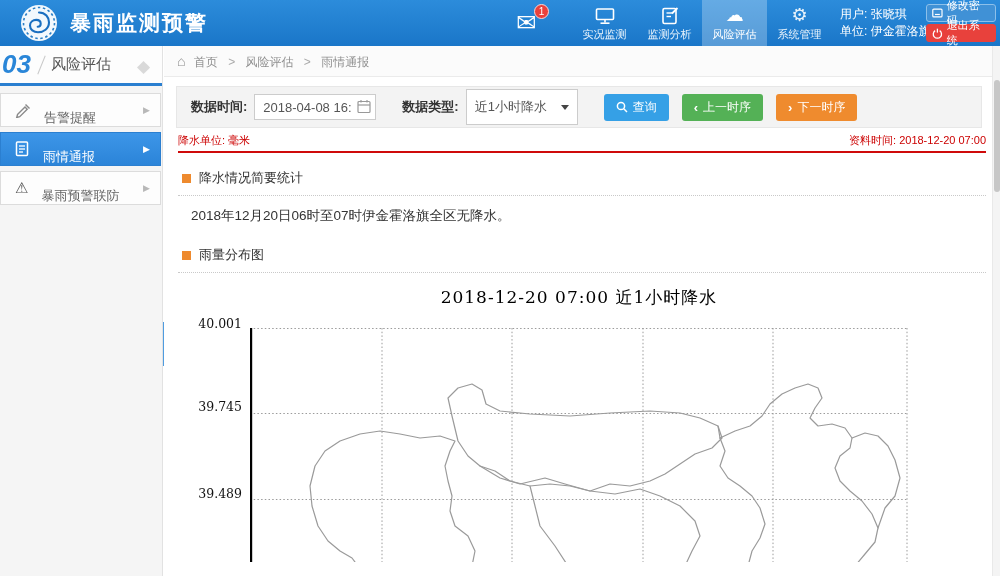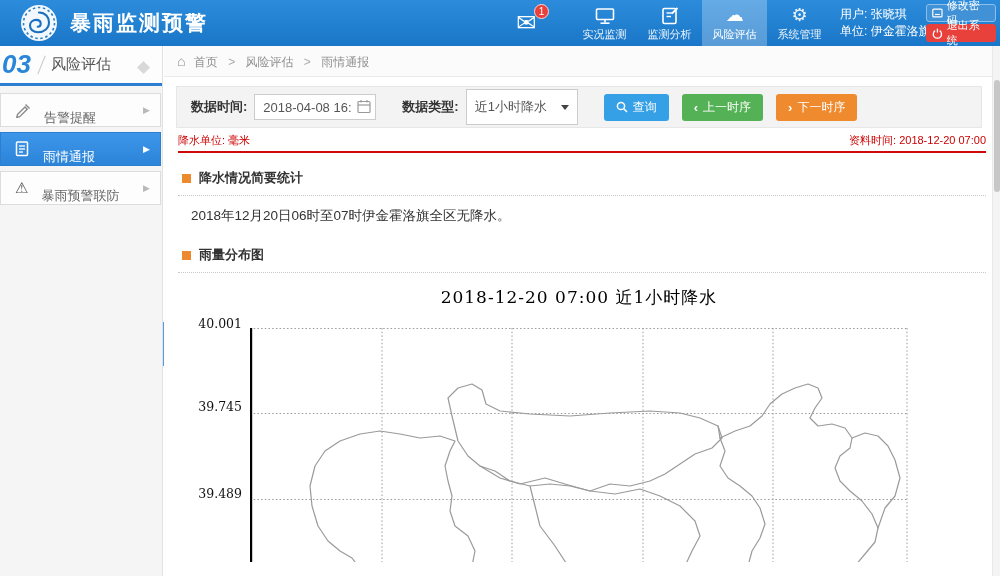--- a/index.html
+++ b/index.html
@@ -77,21 +77,21 @@
   .btn-query { background:#35a0e6; margin-right:13px; }
   .btn-prev { background:#54b156; margin-right:13px; }
   .btn-next { background:#ef8b2e; }
   .btn .arr { font-size:13px; font-weight:bold; }
 
   .report { padding:0 14px; }
   .report-title { margin-top:24px; text-align:center; color:#e60000; font-size:24px; }
   .meta-row { display:flex; justify-content:space-between; margin-top:5px; padding-bottom:3px;
     border-bottom:2px solid #cf0a0a; font-size:11px; color:#cc0000; }
   .section-hd { margin-top:9px; padding:7px 0 8px 4px; border-bottom:1px dotted #c9c9c9;
-    font-size:13px; font-weight:bold; color:#333; display:flex; align-items:center; }
+    font-size:13px; font-weight:normal; color:#333; display:flex; align-items:center; }
   .bullet { width:9px; height:9px; background:#ee8a2e; margin-right:8px; }
   .section-txt { padding:11px 0 5px 13px; font-size:13.5px; color:#333; }
 
   .chart-wrap { position:relative; }
   .chart-title { margin:13px 0 0 72px; width:658px; text-align:center;
     font-family:"DejaVu Serif","Liberation Serif",serif; font-size:17px; color:#000; letter-spacing:1px; }
   .plot { position:relative; margin-left:72px; margin-top:19px; width:658px; height:234px; }
   .ytick { position:absolute; left:-78px; width:70px; text-align:right;
     font-family:"DejaVu Serif","Liberation Serif",serif; font-size:12.5px; color:#111; }
   .yt0 { top:-12px; } .yt1 { top:71px; } .yt2 { top:158px; }

